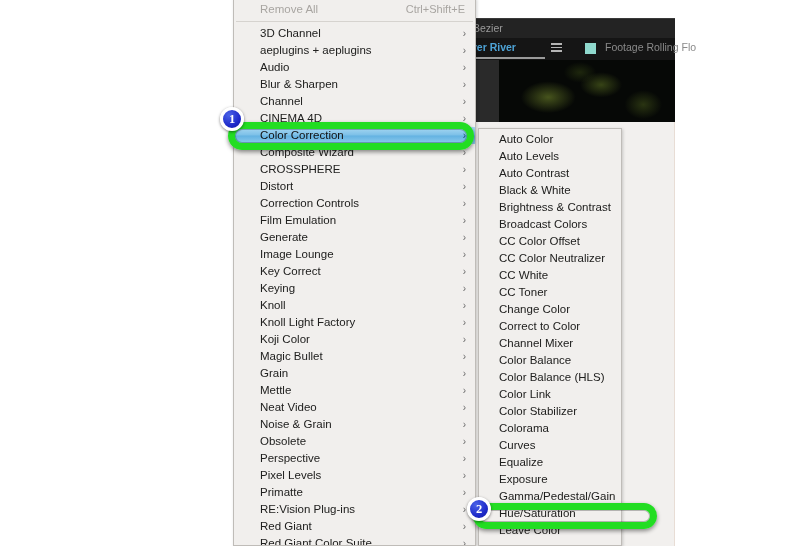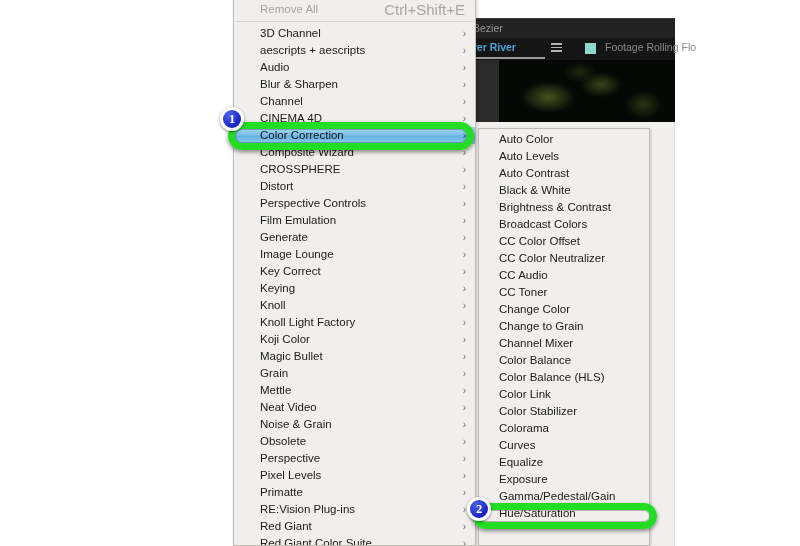--- a/index.html
+++ b/index.html
@@ -81,37 +81,37 @@
   
   .menu {
     position: absolute;
     background: #f1efed;
     border: 1px solid #bfbcb8;
     box-shadow: 1px 1px 3px rgba(0,0,0,.18);
     padding: 2px 0 0 0;
     overflow: hidden;
   }
   #menu-effects { left: 233px; top: -2px; width: 243px; height: 548px; }
-  #menu-colorcorrection { left: 478px; top: 128px; width: 172px; height: 418px; }
+  #menu-colorcorrection { left: 478px; top: 128px; width: 144px; height: 418px; }
 
   .mrow {
     position: relative;
     height: 17px;
     line-height: 17px;
     padding: 0 18px 0 26px;
     font-size: 11.5px;
     color: #20201f;
     white-space: nowrap;
   }
   #menu-colorcorrection .mrow { padding-left: 20px; }
 
   .mrow.disabled { color: #a8a5a1; }
   .mrow .shortcut {
     position: absolute; right: 10px; top: 0;
-    color: #a8a5a1; font-size: 15px;
+    color: #a8a5a1; font-size: 11px;
   }
   .mrow .arrow {
     position: absolute; right: 9px; top: 0;
     font-size: 10px; color: #6b6b6b; line-height: 17px;
   }
   .msep {
     height: 1px; margin: 3px 2px 3px 2px;
     border-top: 1px solid #d6d3cf;
   }
 
@@ -179,30 +179,30 @@
   <div class="ae-panel" id="ae-bottom-plate"></div>
 
   <div class="menu" id="menu-effects">
     <div class="mrow disabled">
       <span>Remove All</span>
       <span class="shortcut">Ctrl+Shift+E</span>
     </div>
     <div class="msep"></div>
     <div id="effects-list">
         <div class="mrow"><span>3D Channel</span><span class="arrow">›</span></div>
-        <div class="mrow"><span>aescripts + aescripts</span><span class="arrow">›</span></div>
+        <div class="mrow"><span>aeplugins + aeplugins</span><span class="arrow">›</span></div>
         <div class="mrow"><span>Audio</span><span class="arrow">›</span></div>
         <div class="mrow"><span>Blur &amp; Sharpen</span><span class="arrow">›</span></div>
         <div class="mrow"><span>Channel</span><span class="arrow">›</span></div>
         <div class="mrow"><span>CINEMA 4D</span><span class="arrow">›</span></div>
         <div class="mrow selected"><span>Color Correction</span><span class="arrow">›</span></div>
         <div class="mrow"><span>Composite Wizard</span><span class="arrow">›</span></div>
         <div class="mrow"><span>CROSSPHERE</span><span class="arrow">›</span></div>
         <div class="mrow"><span>Distort</span><span class="arrow">›</span></div>
-        <div class="mrow"><span>Perspective Controls</span><span class="arrow">›</span></div>
+        <div class="mrow"><span>Correction Controls</span><span class="arrow">›</span></div>
         <div class="mrow"><span>Film Emulation</span><span class="arrow">›</span></div>
         <div class="mrow"><span>Generate</span><span class="arrow">›</span></div>
         <div class="mrow"><span>Image Lounge</span><span class="arrow">›</span></div>
         <div class="mrow"><span>Key Correct</span><span class="arrow">›</span></div>
         <div class="mrow"><span>Keying</span><span class="arrow">›</span></div>
         <div class="mrow"><span>Knoll</span><span class="arrow">›</span></div>
         <div class="mrow"><span>Knoll Light Factory</span><span class="arrow">›</span></div>
         <div class="mrow"><span>Koji Color</span><span class="arrow">›</span></div>
         <div class="mrow"><span>Magic Bullet</span><span class="arrow">›</span></div>
         <div class="mrow"><span>Grain</span><span class="arrow">›</span></div>
@@ -222,35 +222,36 @@
   <div class="menu" id="menu-colorcorrection">
     <div id="cc-list">
         <div class="mrow"><span>Auto Color</span></div>
         <div class="mrow"><span>Auto Levels</span></div>
         <div class="mrow"><span>Auto Contrast</span></div>
         <div class="mrow"><span>Black &amp; White</span></div>
         <div class="mrow"><span>Brightness &amp; Contrast</span></div>
         <div class="mrow"><span>Broadcast Colors</span></div>
         <div class="mrow"><span>CC Color Offset</span></div>
         <div class="mrow"><span>CC Color Neutralizer</span></div>
-        <div class="mrow"><span>CC Audio</span></div>
+        <div class="mrow"><span>CC White</span></div>
         <div class="mrow"><span>CC Toner</span></div>
         <div class="mrow"><span>Change Color</span></div>
-        <div class="mrow"><span>Change to Grain</span></div>
+        <div class="mrow"><span>Correct to Color</span></div>
         <div class="mrow"><span>Channel Mixer</span></div>
         <div class="mrow"><span>Color Balance</span></div>
         <div class="mrow"><span>Color Balance (HLS)</span></div>
         <div class="mrow"><span>Color Link</span></div>
         <div class="mrow"><span>Color Stabilizer</span></div>
         <div class="mrow"><span>Colorama</span></div>
         <div class="mrow"><span>Curves</span></div>
         <div class="mrow"><span>Equalize</span></div>
         <div class="mrow"><span>Exposure</span></div>
         <div class="mrow"><span>Gamma/Pedestal/Gain</span></div>
         <div class="mrow"><span>Hue/Saturation</span></div>
+        <div class="mrow"><span>Leave Color</span></div>
       </div>
   </div>
 
   <div class="ring" id="ring-1"></div>
   <div class="ring" id="ring-2"></div>
 
   <div class="badge" id="badge-1">1</div>
   <div class="badge" id="badge-2">2</div>
 
 </div>

